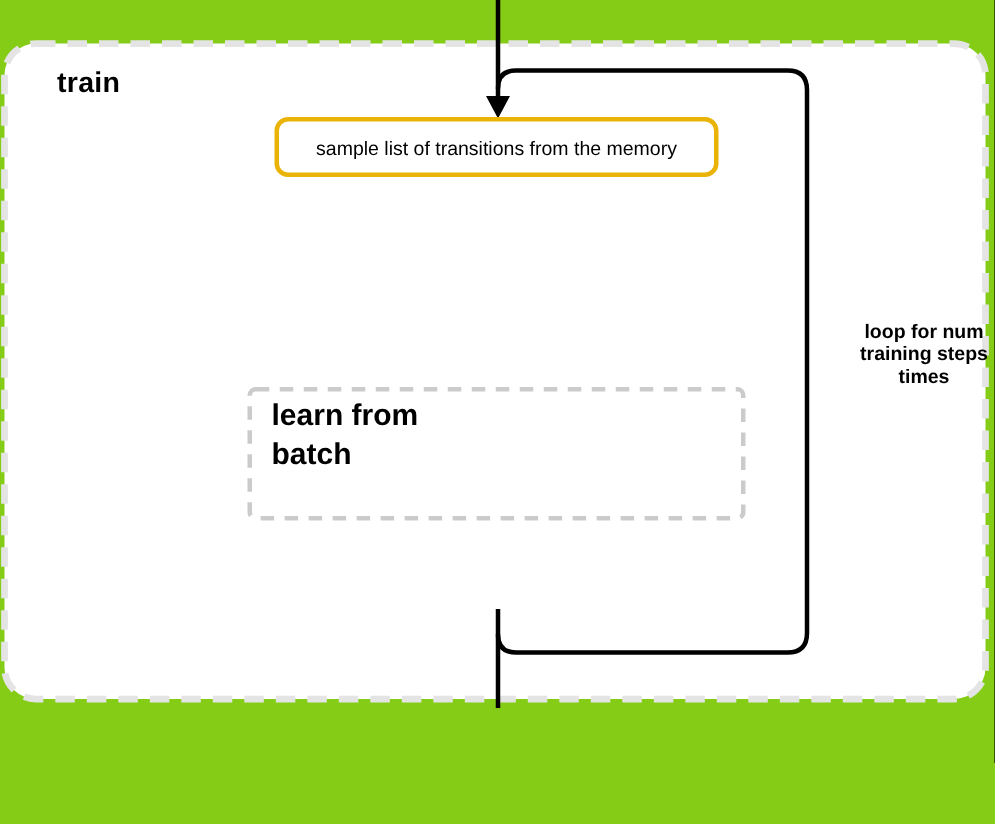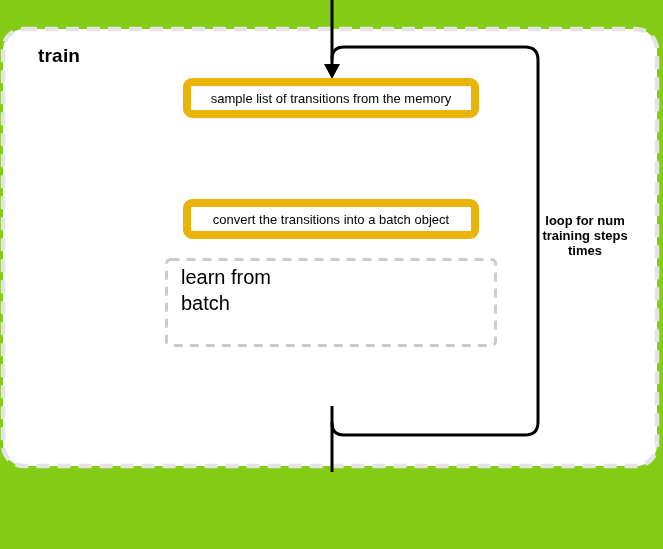--- a/index.html
+++ b/index.html
@@ -29,55 +29,56 @@
     color: #000000;
     letter-spacing: 0.2px;
   }
   .step-box {
     position: absolute;
     left: 183px;
     width: 296px;
     height: 40px;
     box-sizing: border-box;
     background: #ffffff;
-    border: 8px solid #eab308;
+    border: 3px solid #eab308;
     border-radius: 9px;
     display: flex;
     align-items: center;
     justify-content: center;
     font-size: 13px;
     color: #000000;
     text-align: right;
     white-space: nowrap;
   }
   .step-1 { top: 78px; }
   .step-2 { top: 137px; }
   .step-3 { top: 199px; }
   .step-final { top: 366px; }
   .learn-text {
     position: absolute;
     left: 181px;
     top: 264px;
     font-size: 20px;
-    font-weight: 400;
+    font-weight: 700;
     color: #000000;
     line-height: 26px;
     white-space: pre-line;
   }
   .loop-label {
     position: absolute;
     left: 537px;
     top: 213px;
     width: 96px;
     text-align: center;
     font-size: 13px;
     font-weight: 700;
     color: #000000;
     line-height: 15px;
     white-space: pre-line;
+    padding-left: 31px;
   }
 </style>
 </head>
 <body>
 
 <div class="stage">
 
   <svg width="663" height="549" viewBox="0 0 663 549">
 
     <rect x="3" y="29" width="654" height="437" rx="21" ry="21" fill="#ffffff" stroke="#e4e4e4" stroke-width="4.5" stroke-dasharray="13 8"></rect>
@@ -93,23 +94,20 @@
     <rect x="166.5" y="259.5" width="329" height="86" rx="4" ry="4" fill="#ffffff" stroke="#cbcbcb" stroke-width="3" stroke-dasharray="9 7"></rect>
   </svg>
 
   <div class="train-label">train</div>
 
   <div class="step-box step-1">
     <span>sample list of transitions from the memory</span>
   </div>
 
 
-  <div class="step-box step-3">
-    <span>convert the transitions into a batch object</span>
-  </div>
 
   <div class="learn-text">learn from
 batch</div>
 
 
   <div class="loop-label">loop for num
 training steps
 times</div>
 
 </div>

